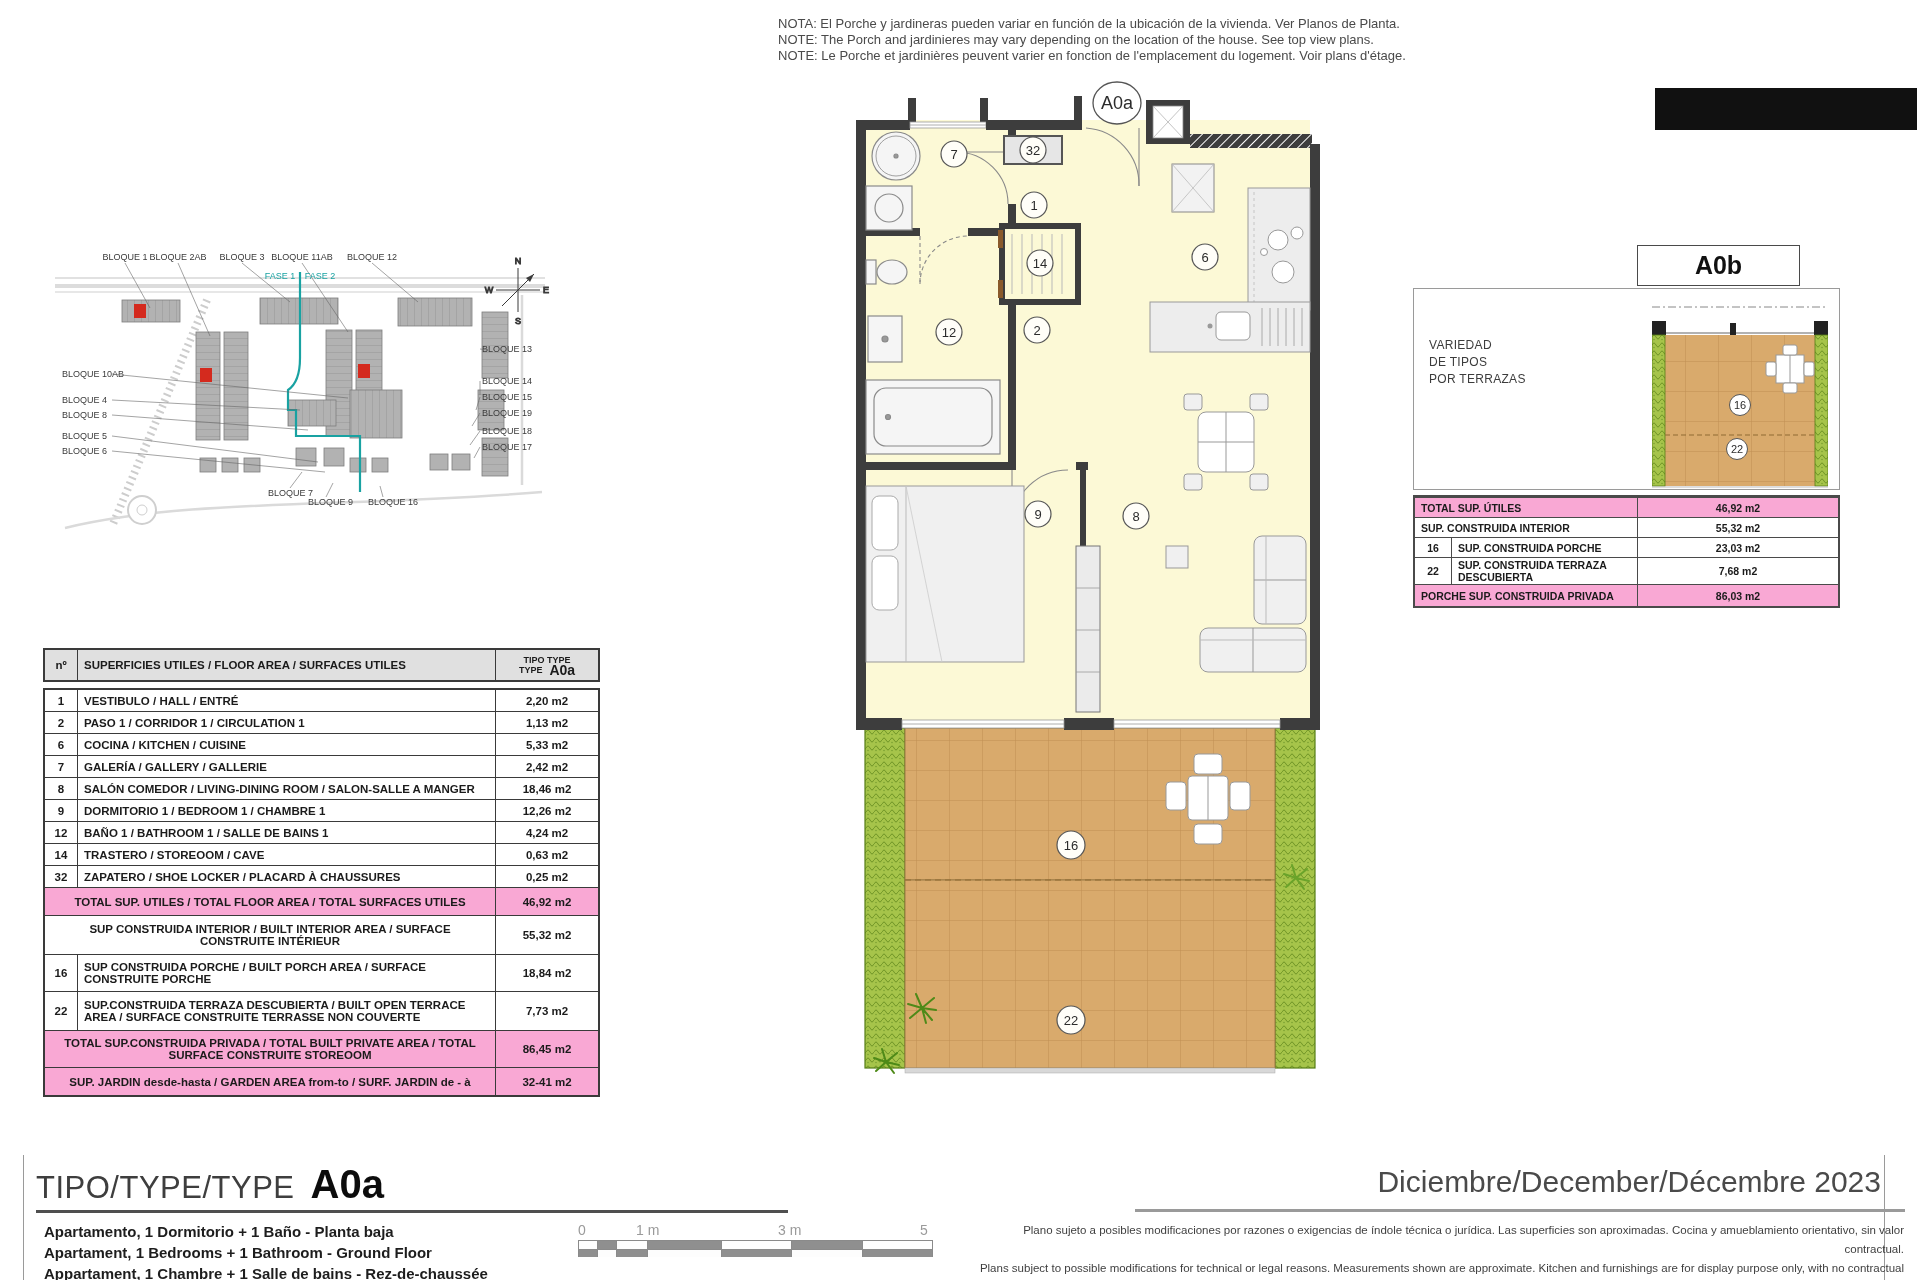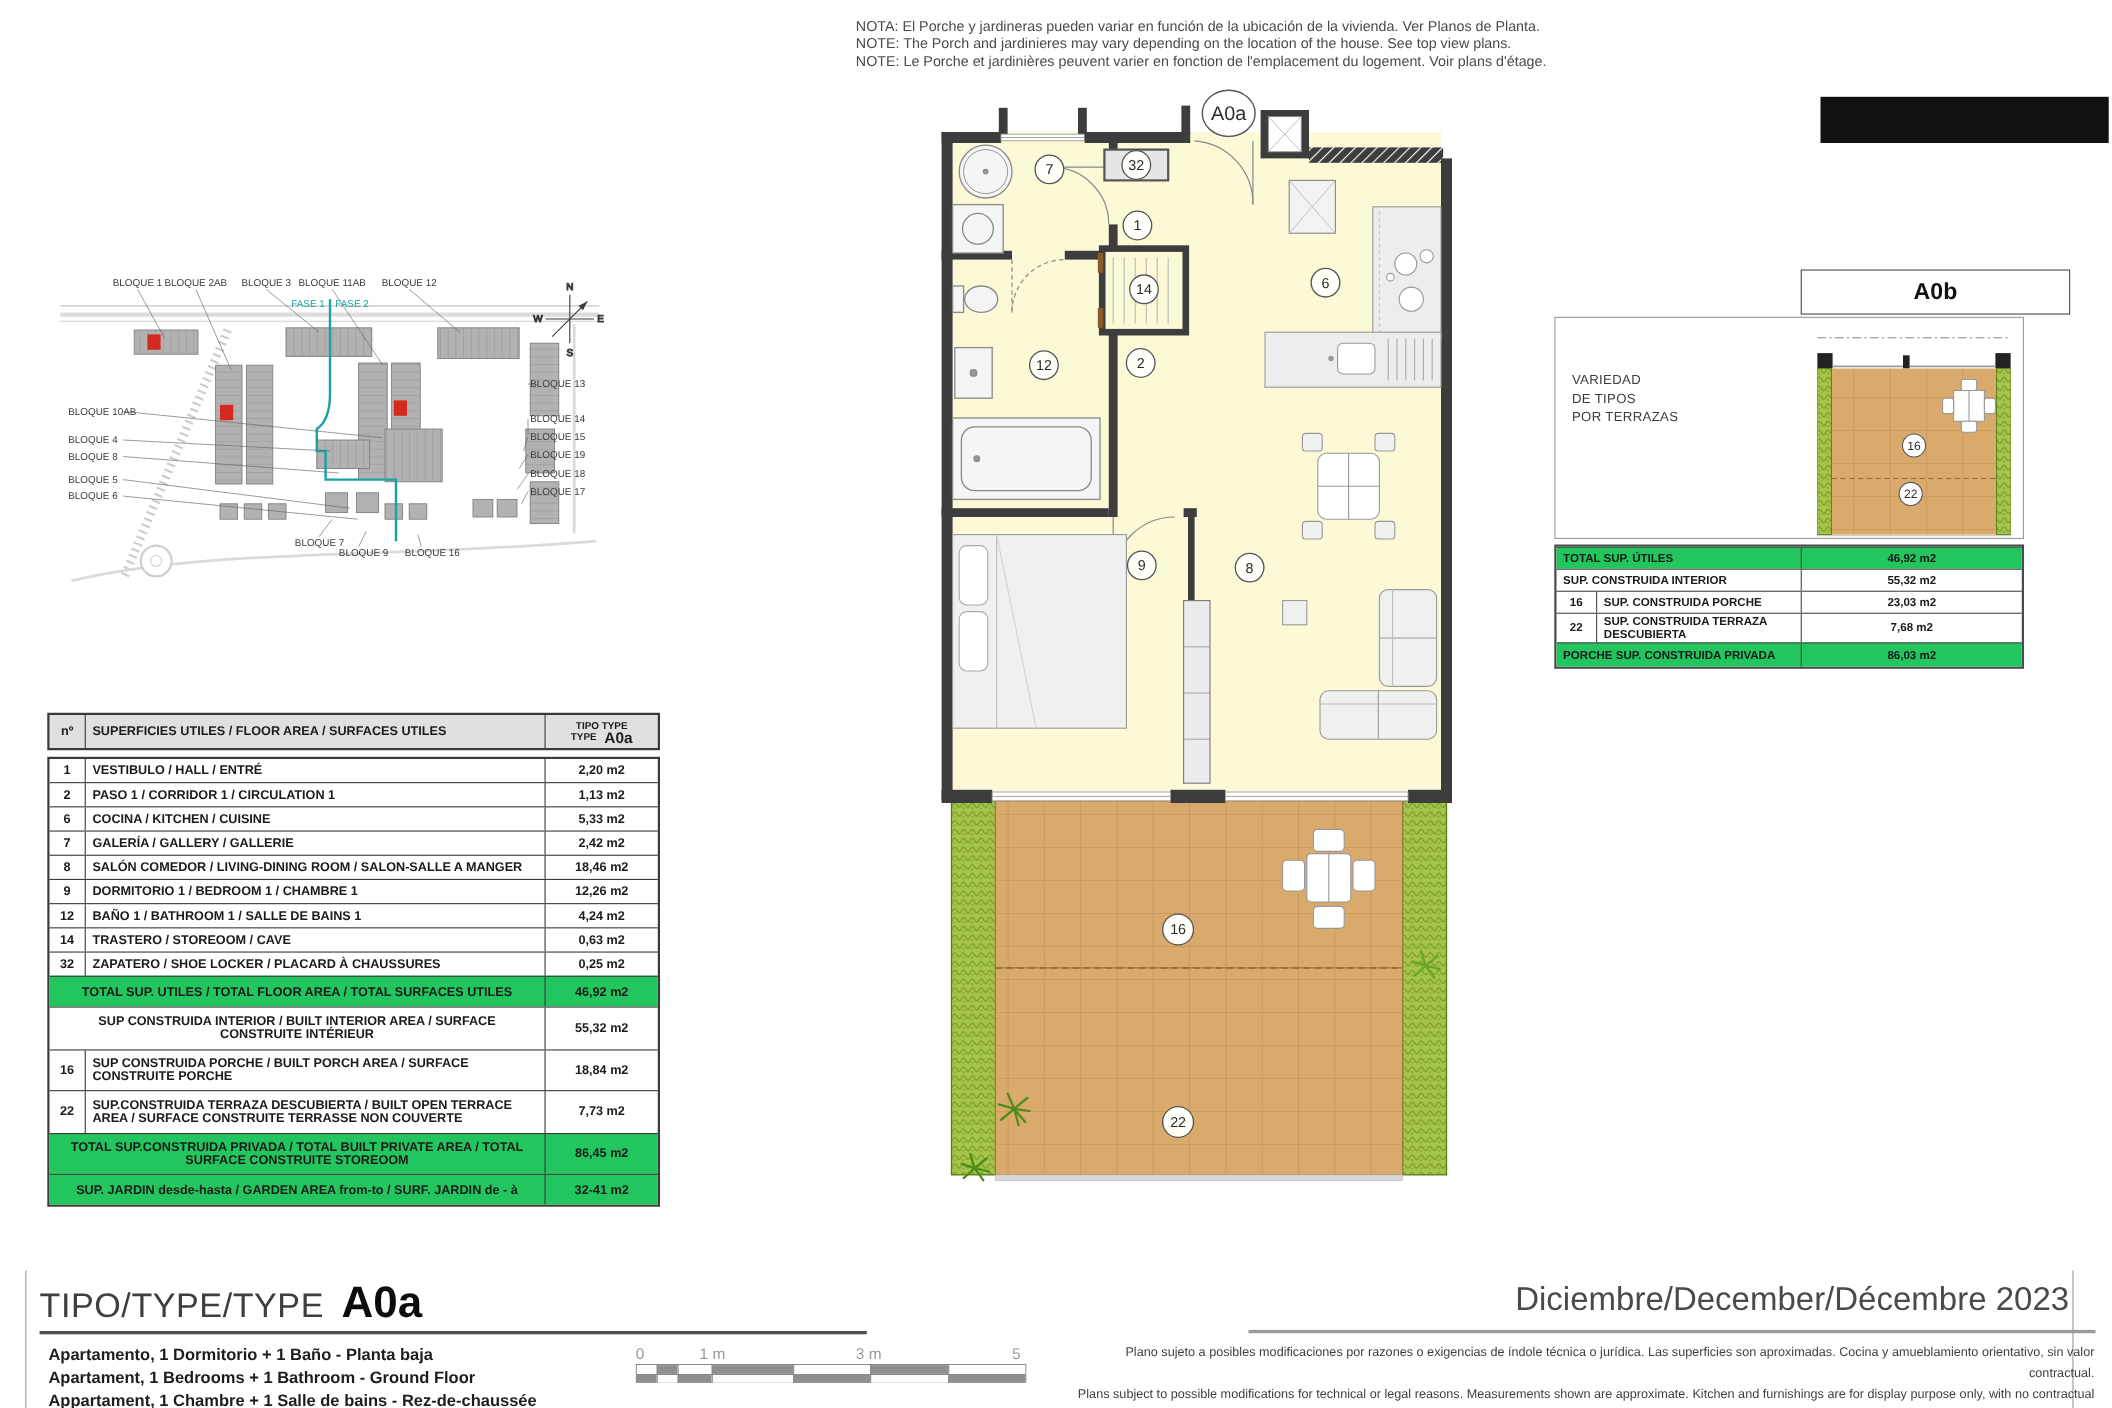--- a/index.html
+++ b/index.html
@@ -13,30 +13,30 @@
   
   #areas{left:43px;top:648px;width:557px;font-size:11.5px;font-weight:bold;color:#1b1b1b;}
   .tbox{border:2px solid #3a3a3a;background:#fff;}
   #areas-header{display:flex;height:30px;background:#e0e0e0;}
   .hc{display:flex;align-items:center;justify-content:center;}
   .c-num{width:32px;border-right:1px solid #3a3a3a;display:flex;align-items:center;justify-content:center;text-align:center;flex:none;}
   .c-label{flex:1;display:flex;align-items:center;padding:1px 6px;border-right:1px solid #3a3a3a;}
   .c-val{width:102px;display:flex;align-items:center;justify-content:center;text-align:center;flex:none;}
   .trow{display:flex;border-top:1px solid #3a3a3a;}
   .trow:first-child{border-top:none;}
-  .shaded{background:#22c55e;}
+  .shaded{background:#f9a8d4;}
   .ctr{justify-content:center;text-align:center;}
   #tipo-cell{flex-direction:column;line-height:10px;}
   #tipo-cell .t1{font-size:9px;}
   #tipo-cell .t2{font-size:9px;display:flex;align-items:center;gap:7px;}
   #tipo-cell .code{font-size:14px;}
   
   #variant{left:1413px;top:245px;width:427px;}
-  #variant-title{left:224px;top:0;width:245px;height:41px;border:1.5px solid #4a4a4a;
-     display:flex;align-items:center;justify-content:center;font-size:21px;font-weight:bold;color:#111;background:#fff;box-sizing:border-box;}
+  #variant-title{left:224px;top:0;width:163px;height:41px;border:1.5px solid #4a4a4a;
+     display:flex;align-items:center;justify-content:center;font-size:25px;font-weight:bold;color:#111;background:#fff;box-sizing:border-box;}
   #variant-box{left:0;top:43px;width:427px;height:202px;border:1px solid #9a9a9a;box-sizing:border-box;background:#fff;}
   #variant-caption{left:16px;top:92px;font-size:12px;line-height:17px;color:#3c3c3c;letter-spacing:.3px;}
   #variant-table{left:0;top:250px;width:427px;border:2px solid #4a4a4a;background:#fff;
      font-size:10.5px;font-weight:bold;color:#1b1b1b;box-sizing:border-box;}
   #variant-table .trow{border-top:1px solid #4a4a4a;}
   #variant-table .c-num{width:36px;border-right:1px solid #4a4a4a;}
   #variant-table .c-label{border-right:1px solid #4a4a4a;}
   #variant-table .c-val{width:200px;}
   
   #v-left{left:23px;top:1155px;width:1px;height:125px;background:#9a9a9a;}

